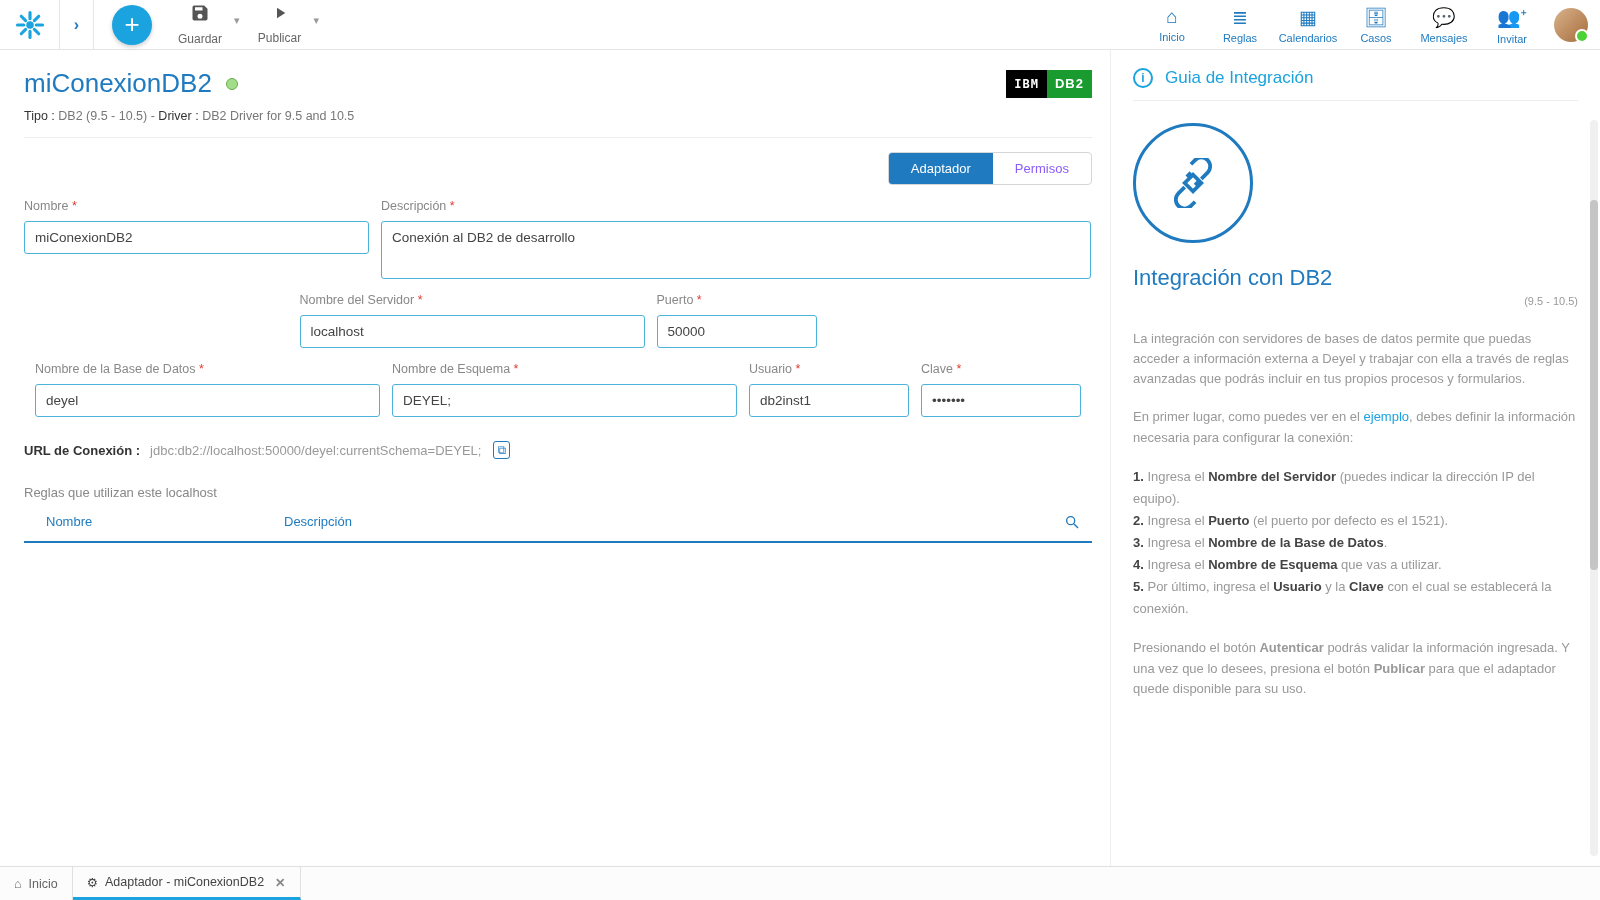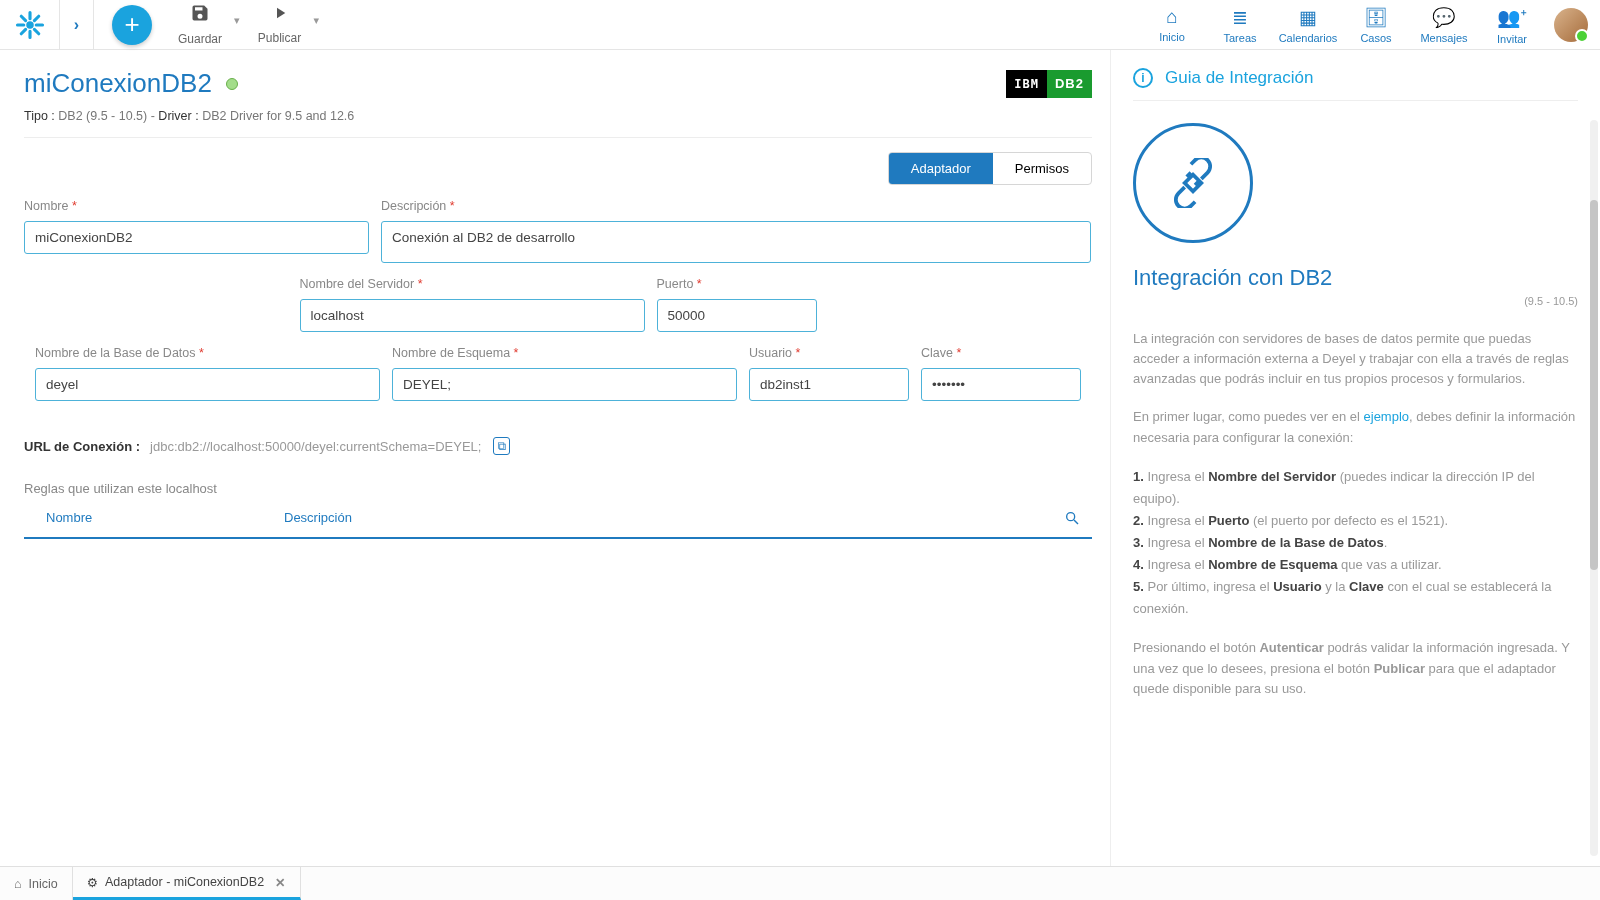--- a/index.html
+++ b/index.html
@@ -36,32 +36,32 @@
   .db2-badge { margin-left:auto; display:flex; height:28px; }
   .db2-ibm { background:#000; color:#fff; font-weight:bold; font-size:12px; display:flex; align-items:center; padding:8px 8px; letter-spacing:1px; font-family:monospace; }
   .db2-green { background:#1a9b2f; color:#fff; font-weight:bold; font-size:13px; display:flex; align-items:center; padding:0 8px; letter-spacing:1px; }
   .subtitle { margin-top:10px; font-size:12.5px; color:#777; }
   .subtitle .k { color:#333; font-weight:normal; }
   .hr { border-top:1px solid #ededed; margin:14px 0 14px 0; }
 
   
   .tab-row { display:flex; justify-content:flex-end; }
   .tabs { display:flex; border:1px solid #d6d6d6; border-radius:4px; overflow:hidden; }
-  .tab { padding:8px 22px; font-size:13px; color:#000000; cursor:pointer; }
+  .tab { padding:8px 22px; font-size:13px; color:#8b5cf6; cursor:pointer; }
   .tab.active { background:#1f7abf; color:#fff; }
 
   
   .form-row { display:flex; gap:12px; margin-top:14px;justify-content:center; }
   .field { display:flex; flex-direction:column; }
   .label { font-size:12.5px; color:#888; margin-bottom:8px; }
   .req { color:#e03a2f; }
   .input { border:1px solid #4db2d9; border-radius:3px; padding:8px 10px; font-size:13.5px; color:#444; outline:none; }
   .w-330 { width:345px; } .w-160 { width:160px; }
 
-  .urlrow { margin-top:36px; font-size:13px; color:#333; display:flex; align-items:center; gap:10px;}
+  .urlrow { margin-top:24px; font-size:13px; color:#333; display:flex; align-items:center; gap:10px;}
   .urlrow .urlk { font-weight:bold; }
   .urlrow .urlv { color:#999; }
   .copy-icon { color:#1f7abf; border:1px solid #1f7abf; border-radius:3px; font-size:12px; padding:1px 3px; cursor:pointer; margin-left:2px;}
 
   .reglas { margin-top:26px; font-size:13px; color:#888; }
   .rtable { margin-top:14px; }
   .rtable-head { display:flex; border-bottom:2px solid #1f7abf; padding-bottom:8px; color:#1f7abf; font-size:13px; font-weight:500; }
   .rtable-head .col-name { width:260px; padding-left:22px;}
   .rtable-head .col-desc { width:580px; }
   .rtable-head .col-search { margin-left:auto; width:40px; text-align:center; }
@@ -123,21 +123,21 @@
     <div class="tool-chevron">▾</div>
   </div>
 
   <div class="top-right">
     <div class="nav-item">
       <span class="ni-icon">⌂</span>
       <span class="ni-label">Inicio</span>
     </div>
     <div class="nav-item">
       <span class="ni-icon">≣</span>
-      <span class="ni-label">Tareas</span>
+      <span class="ni-label">Reglas</span>
     </div>
     <div class="nav-item">
       <span class="ni-icon">▦</span>
       <span class="ni-label">Calendarios</span>
     </div>
     <div class="nav-item">
       <span class="ni-icon">🗄</span>
       <span class="ni-label">Casos</span>
     </div>
     <div class="nav-item">
@@ -160,40 +160,40 @@
       <span class="status-dot"></span>
       <div class="db2-badge">
         <div class="db2-ibm">IBM</div>
         <div class="db2-green">DB2</div>
       </div>
     </div>
     <div class="subtitle">
       <span class="k">Tipo :</span>
       <span>DB2 (9.5 - 10.5) -</span>
       <span class="k">Driver :</span>
-      <span>DB2 Driver for 9.5 and 12.6</span>
+      <span>DB2 Driver for 9.5 and 10.5</span>
     </div>
 
     <div class="hr"></div>
 
     <div class="tab-row">
       <div class="tabs">
         <div class="tab active">Adaptador</div>
         <div class="tab">Permisos</div>
       </div>
     </div>
 
     <div class="form-row">
       <div class="field" style="width:345px">
         <div class="label"><span>Nombre</span> <span class="req">*</span></div>
         <input class="input w-330" value="miConexionDB2" style="">
       </div>
       <div class="field" style="flex:1">
         <div class="label"><span>Descripción</span> <span class="req">*</span></div>
-        <textarea class="input" style="height: 42px; resize: none; width: 710px;">Conexión al DB2 de desarrollo</textarea>
+        <textarea class="input" style="height: 58px; resize: none; width: 710px;">Conexión al DB2 de desarrollo</textarea>
       </div>
     </div>
 
     <div class="form-row">
       <div class="field" style="width:345px">
         <div class="label"><span>Nombre del Servidor</span> <span class="req">*</span></div>
         <input class="input w-330" value="localhost" style="">
       </div>
       <div class="field">
         <div class="label"><span>Puerto</span> <span class="req">*</span></div>

